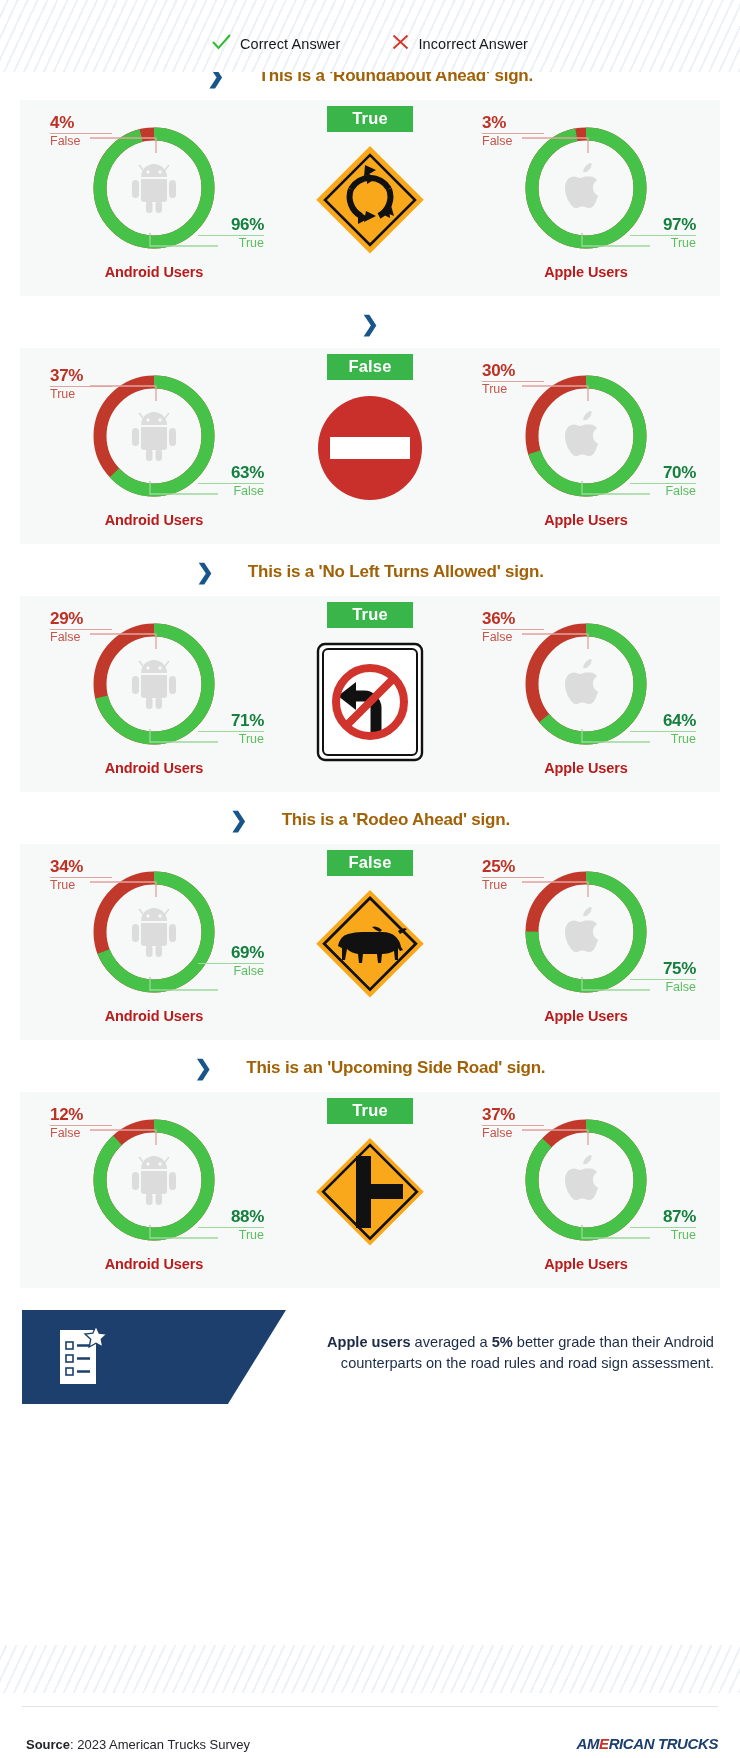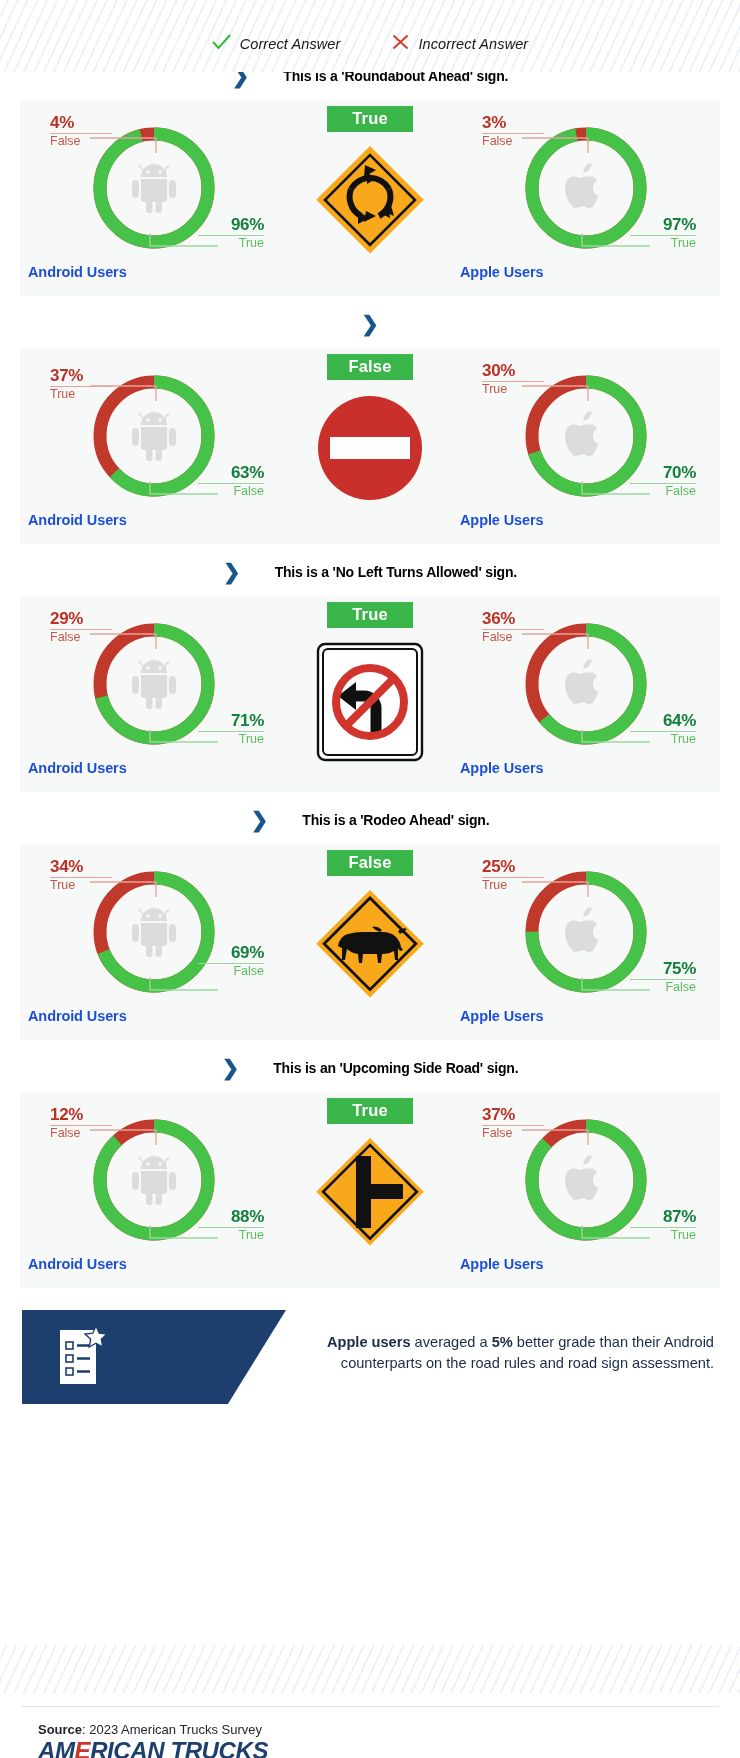--- a/index.html
+++ b/index.html
@@ -15,33 +15,33 @@
     position: absolute; left: 0; width: 740px;
     background-image: repeating-linear-gradient(
       -65deg, #eef1f6 0px, #eef1f6 2px, #ffffff 2px, #ffffff 9px);
   }
   .hatch-top { top: 0; height: 72px; }
   .hatch-bottom { top: 1645px; height: 48px; }
 
   
   .legend {
     position: relative; display: flex; justify-content: center;
-    align-items: center; gap: 52px; padding-top: 40px; height: 48px; font-style: italic;
+    align-items: center; gap: 52px; padding-top: 40px; height: 48px;
   }
   .legend-item { display: flex; align-items: center; gap: 9px; }
   .legend-label { font-size: 14.5px; color: #17181a; letter-spacing: .1px; }
   .tick-icon, .cross-icon { display: block; }
 
   
   .qrow {
     display: flex; align-items: center; justify-content: center;
     gap: 34px; padding: 17px 0 14px 0;
   }
   .chev { color: #17558a; font-size: 21px; font-weight: bold; line-height: 1; }
-  .qtitle { font-size: 14px; font-weight: bold; color: #000000; letter-spacing: -.2px; }
+  .qtitle { font-size: 17px; font-weight: bold; color: #a16207; letter-spacing: -.2px; }
 
   
   .panel {
     position: relative; margin: 0 20px; background: #f7f8f8;
     height: 196px; display: flex; align-items: flex-start;
     justify-content: space-between; padding: 0 8px;
   }
 
   .side { position: relative; width: 252px; height: 196px; }
   .center { position: relative; width: 176px; height: 196px; }
@@ -66,22 +66,22 @@
   .lbl-green .tf { color: #5bbf5e; }
   .lbl-red   { text-align: left; }
   .lbl-green { text-align: right; }
   .rule { display: block; height: 1px; margin: 1px 0; }
   .rule-red { background: #e0a39c; }
   .rule-green { background: #9ad89c; }
 
   .leader { position: absolute; }
 
   .users {
-    position: absolute; bottom: 16px; left: 0; right: 0; text-align: left;
-    font-size: 14.5px; font-weight: bold; color: #1d4ed8; letter-spacing: -.1px;
+    position: absolute; bottom: 16px; left: 0; right: 0; text-align: center;
+    font-size: 14.5px; font-weight: bold; color: #b91c1c; letter-spacing: -.1px;
   }
 
   
   .badge {
     position: absolute; left: 50%; top: 6px; transform: translateX(-50%);
     background: #3ab54a; color: #fff; font-size: 16.5px; font-weight: bold;
     padding: 3px 20px 4px 20px; min-width: 86px; text-align: center;
     letter-spacing: .2px;
   }
   .sign { position: absolute; left: 50%; top: 42px; transform: translateX(-50%); }
@@ -96,28 +96,28 @@
   .callout-icon { position: absolute; left: 52px; top: 16px; }
   .callout-text {
     position: absolute; left: 300px; top: 22px; right: 26px;
     font-size: 14.6px; color: #1c2b45; line-height: 1.46;
   }
   .callout-text b { font-weight: bold; }
 
   
   .divider { position: absolute; left: 22px; right: 22px; top: 1706px; height: 1px; background: #dfe2e6; }
   .footer {
-    position: absolute; left: 38px; right: 22px; top: 1722px; height: 30px;
-    display: flex; align-items: flex-start; justify-content: space-between; flex-direction: column;
+    position: absolute; left: 26px; right: 22px; top: 1722px; height: 30px;
+    display: flex; align-items: flex-end; justify-content: space-between;
   }
   .source { font-size: 13px; color: #24262b; }
   .source b { font-weight: bold; }
   .brand {
-    font-size: 24px; font-weight: bold; font-style: italic;
-    color: #1d3f6e; letter-spacing: -.4px; white-space: nowrap; text-decoration: underline;
+    font-size: 15px; font-weight: bold; font-style: italic;
+    color: #1d3f6e; letter-spacing: -.4px; white-space: nowrap;
   }
   .brand .e { color: #c8342a; }
 </style>
 </head>
 <body>
 
 <div class="page">
   <div class="hatch hatch-top"></div>
   <div class="hatch hatch-bottom"></div>
 

